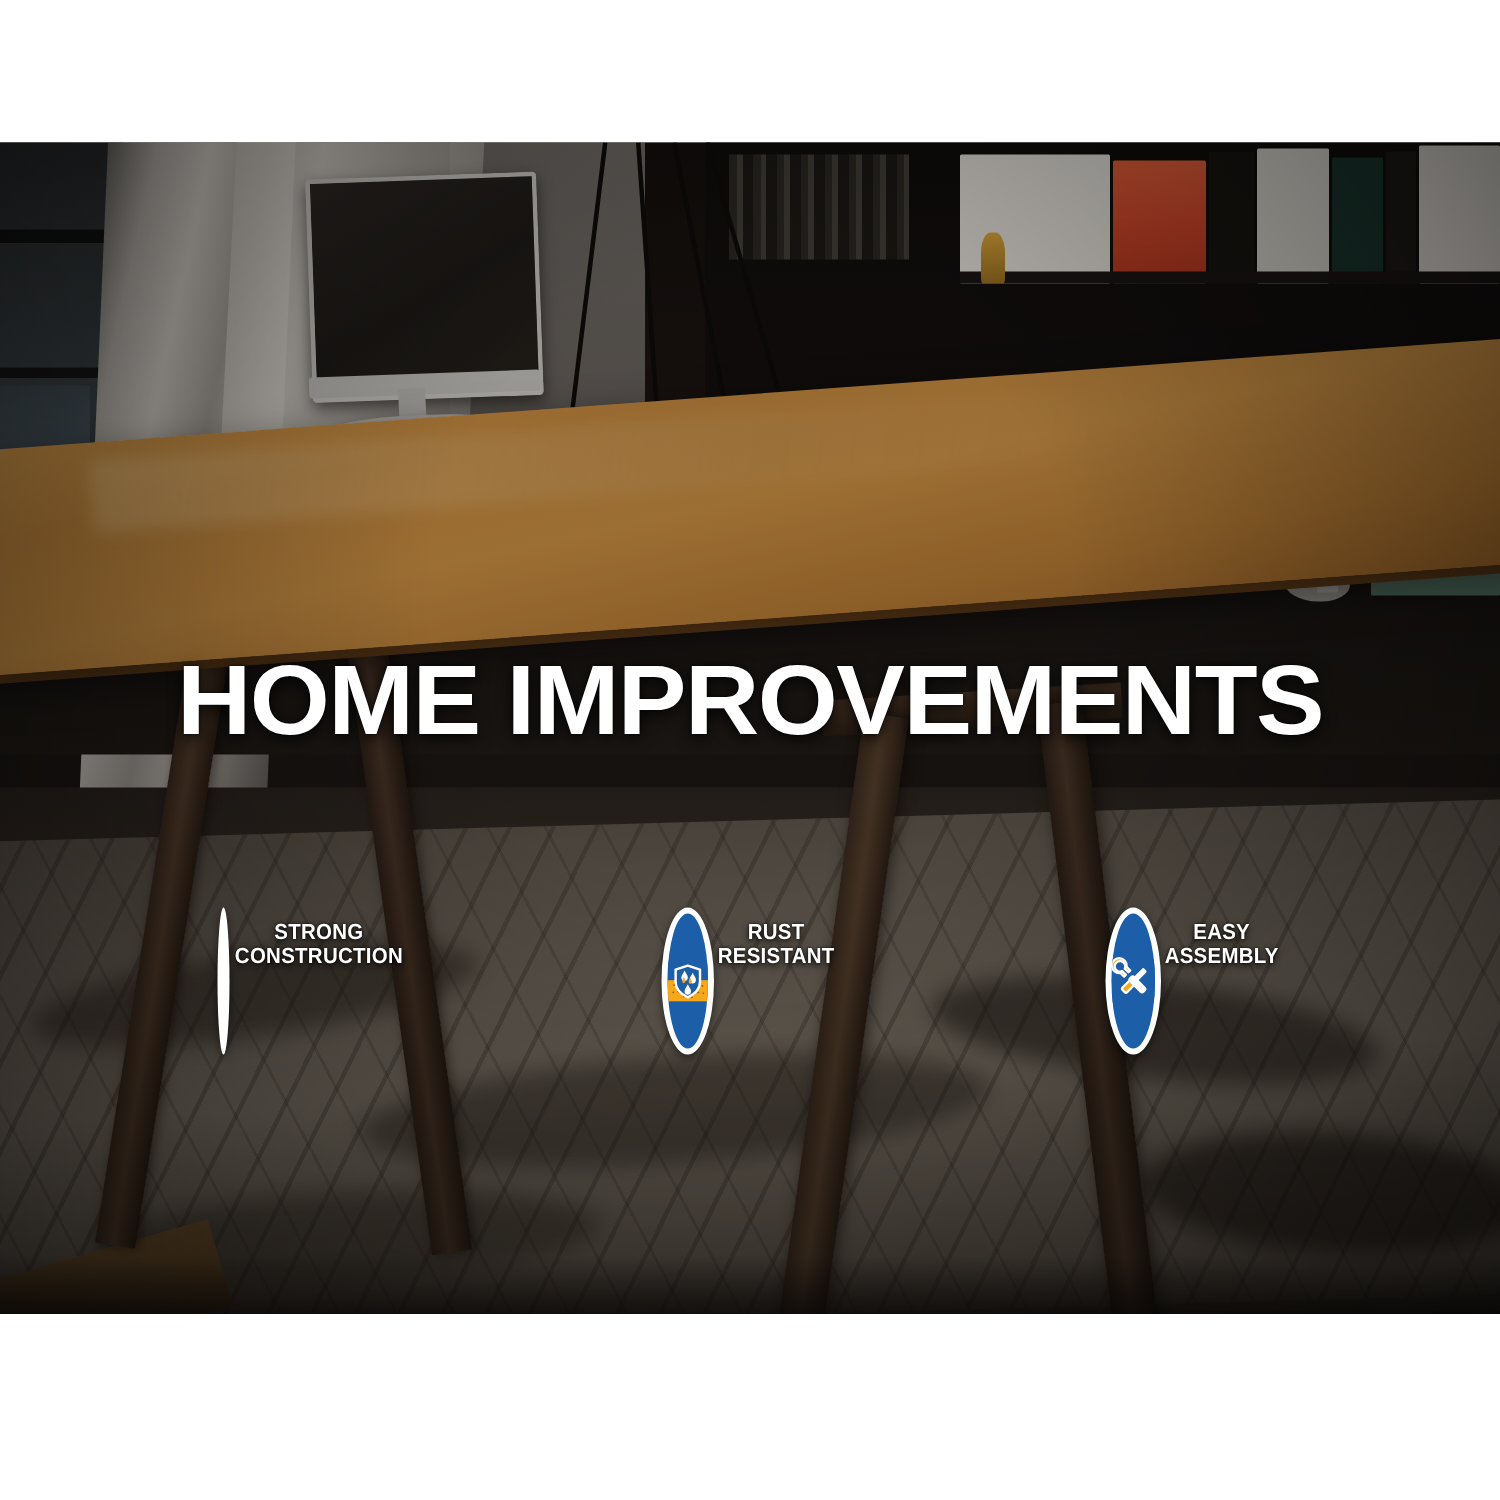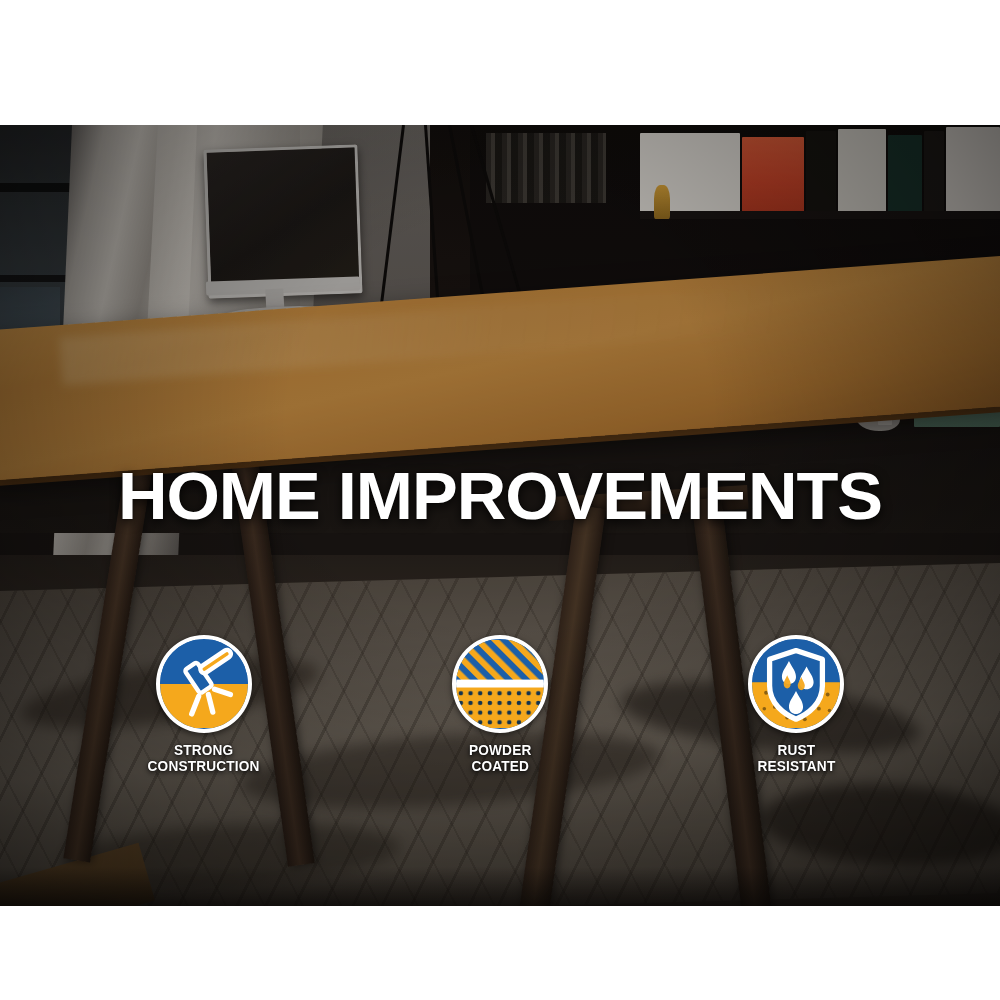--- a/index.html
+++ b/index.html
@@ -4,21 +4,21 @@
 <style>
   html,body{margin:0;padding:0;}
   body{
     width:1000px;height:1000px;overflow:hidden;background:#ffffff;
     font-family:"Liberation Sans", sans-serif;
   }
   #stage{position:relative;width:1000px;height:1000px;background:#fff;}
 
   
   #photo{
-    position:absolute;left:0;top:125px;width:1000px;height:781px;
+    position:absolute;left:0;top:95px;width:1000px;height:781px;
     overflow:hidden;background:#1a1613;
   }
   
   .layer{position:absolute;}
 
   #wallDark{left:0;top:0;width:1000px;height:300px;
     background:linear-gradient(180deg,#100d0b 0%,#17120f 45%,#1d1714 100%);}
 
   
   #window{left:0;top:0;width:82px;height:300px;
@@ -186,21 +186,21 @@
     line-height:1;white-space:nowrap;
     text-shadow:0 3px 10px rgba(0,0,0,.85),0 0 2px rgba(0,0,0,.8);
     transform:scaleX(1.04);
   }
 
   
   #features{
     position:absolute;left:145px;top:510px;width:710px;height:180px;
     display:flex;justify-content:space-between;align-items:flex-start;
   }
-  .feature{width:118px;display:flex;flex-direction:column;align-items:center;}
+  .feature{width:118px;display:flex;flex-direction:row;}
   .badge{
     width:88px;height:90px;border-radius:50%;
     border:4px solid #ffffff;background:#1c5fa8;
     position:relative;overflow:hidden;
     box-shadow:0 2px 6px rgba(0,0,0,.55);
   }
   .badge svg{position:absolute;left:0;top:0;width:100%;height:100%;}
   .flabel{
     margin-top:9px;text-align:center;color:#ffffff;
     font-family:"Liberation Sans", sans-serif;
@@ -314,43 +314,20 @@
             </g>
           </svg>
         </div>
         <div class="flabel">
           <span>STRONG</span><br>
           <span>CONSTRUCTION</span>
         </div>
       </div>
 
 
-      <div class="feature">
-        <div class="badge">
-          <svg viewBox="0 0 100 100" aria-hidden="true">
-            <defs>
-              <pattern id="stripes" width="14" height="14" patternUnits="userSpaceOnUse" patternTransform="rotate(-45)">
-                <rect width="14" height="14" fill="#1c5fa8"></rect>
-                <rect width="7" height="14" fill="#f5a81c"></rect>
-              </pattern>
-              <pattern id="dots" width="11" height="11" patternUnits="userSpaceOnUse">
-                <rect width="11" height="11" fill="#f5a81c"></rect>
-                <circle cx="5.5" cy="5.5" r="2.6" fill="#12334f"></circle>
-              </pattern>
-            </defs>
-            <rect x="0" y="0" width="100" height="47" fill="url(#stripes)"></rect>
-            <rect x="0" y="53" width="100" height="47" fill="url(#dots)"></rect>
-            <rect x="0" y="45" width="100" height="9" fill="#ffffff"></rect>
-          </svg>
-        </div>
-        <div class="flabel">
-          <span>POWDER</span><br>
-          <span>COATED</span>
-        </div>
-      </div>
 
       <div class="feature">
         <div class="badge">
           <svg viewBox="0 0 100 100" aria-hidden="true">
             <rect x="0" y="0" width="100" height="48" fill="#1c5fa8"></rect>
             <rect x="0" y="48" width="100" height="52" fill="#f5a81c"></rect>
             <g fill="#8a5f12">
               <circle cx="16" cy="60" r="2.2"></circle>
                 <circle cx="26" cy="76" r="2.2"></circle>
               <circle cx="40" cy="88" r="2.2"></circle>
@@ -371,16 +348,38 @@
               <path d="M56 42 C58 47 60 49 60 52 C60 55 58 57 56 57 C54 57 52 55 52 52 C52 49 54 47 56 42 Z" opacity=".95"></path>
             </g>
           </svg>
         </div>
         <div class="flabel">
           <span>RUST</span><br>
           <span>RESISTANT</span>
         </div>
       </div>
 
+      <div class="feature">
+        <div class="badge">
+          <svg viewBox="0 0 100 100" aria-hidden="true">
+            <rect x="0" y="0" width="100" height="100" fill="#1c5fa8"></rect>
+
+            <g transform="rotate(45 50 50)">
+              <rect x="46" y="14" width="9" height="30" rx="2" fill="#ffffff" stroke="#ffffff" stroke-width="4"></rect>
+              <rect x="43" y="44" width="15" height="9" fill="#ffffff" stroke="#ffffff" stroke-width="4"></rect>
+              <rect x="43" y="52" width="15" height="30" rx="4" fill="#f5a81c" stroke="#ffffff" stroke-width="5"></rect>
+            </g>
+
+            <g transform="rotate(-45 50 50)">
+              <path d="M42 14 V26 H48 V14 A12 12 0 1 1 56 14 V26 H62 V14 A17 17 0 1 0 42 14 Z" transform="translate(0,2)" fill="#f5a81c" stroke="#ffffff" stroke-width="5" stroke-linejoin="round"></path>
+              <rect x="44" y="40" width="14" height="44" rx="5" fill="#ffffff" stroke="#ffffff" stroke-width="4"></rect>
+            </g>
+          </svg>
+        </div>
+        <div class="flabel">
+          <span>EASY</span><br>
+          <span>ASSEMBLY</span>
+        </div>
+      </div>
 
     </div>
   </div>
 </div>
 
 </body></html>

